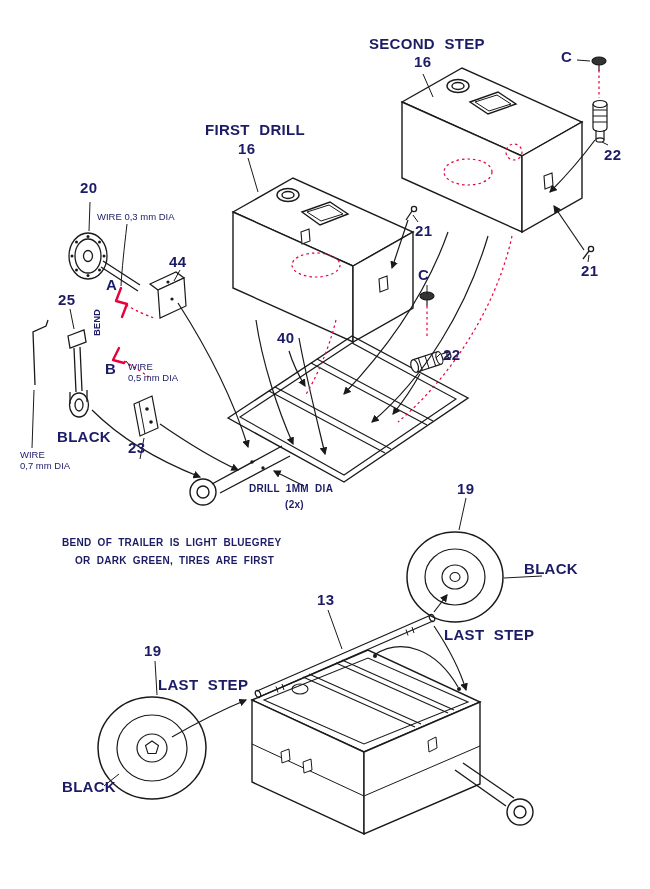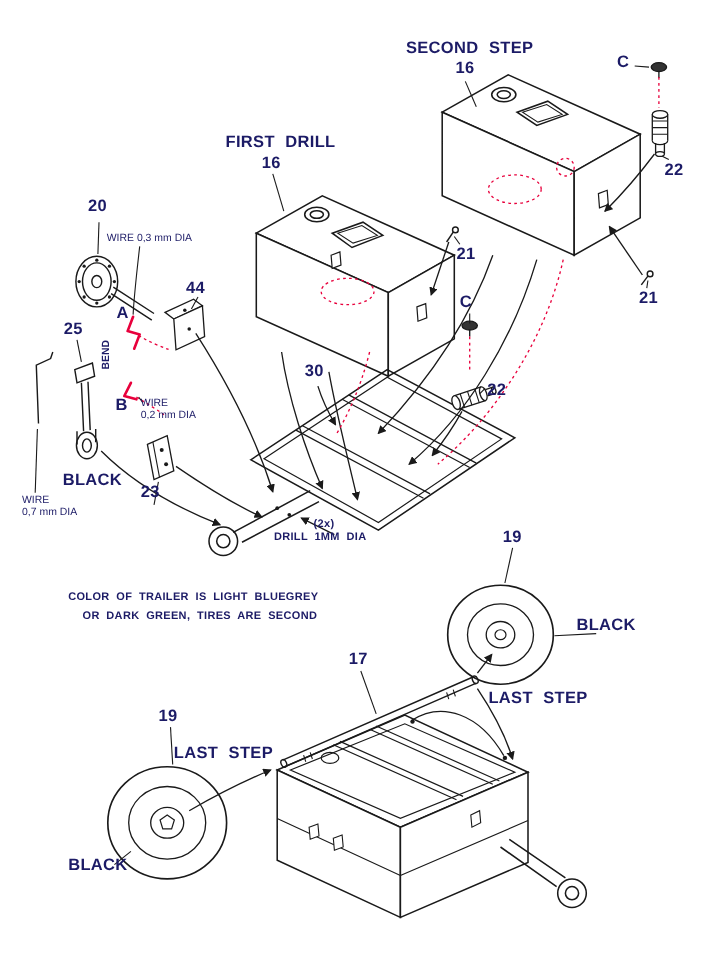--- a/index.html
+++ b/index.html
@@ -250,36 +250,36 @@
 
   <div class="lbl" style="left:80px;top:180px">20</div>
   <div class="lbl sm" style="left:97px;top:212px">WIRE 0,3 mm DIA</div>
   <div class="lbl" style="left:169px;top:254px">44</div>
   <div class="lbl" style="left:415px;top:223px">21</div>
   <div class="lbl" style="left:106px;top:277px">A</div>
   <div class="lbl" style="left:58px;top:292px">25</div>
   <div class="lbl sm b vert" style="left:92px;top:336px">BEND</div>
   <div class="lbl" style="left:418px;top:267px">C</div>
   <div class="lbl" style="left:581px;top:263px">21</div>
-  <div class="lbl" style="left:277px;top:330px">30</div>
+  <div class="lbl" style="left:277px;top:330px">40</div>
   <div class="lbl" style="left:443px;top:347px">22</div>
   <div class="lbl" style="left:105px;top:361px">B</div>
   <div class="lbl sm" style="left:128px;top:362px">WIRE</div>
-  <div class="lbl sm" style="left:128px;top:373px">0,2 mm DIA</div>
+  <div class="lbl sm" style="left:128px;top:373px">0,5 mm DIA</div>
   <div class="lbl" style="left:57px;top:429px">BLACK</div>
   <div class="lbl sm" style="left:20px;top:450px">WIRE</div>
   <div class="lbl sm" style="left:20px;top:461px">0,7 mm DIA</div>
   <div class="lbl" style="left:128px;top:440px">23</div>
 
   <div class="lbl md" style="left:249px;top:484px">DRILL 1MM DIA</div>
-  <div class="lbl md" style="left:285px;top:472px">(2x)</div>
+  <div class="lbl md" style="left:285px;top:500px">(2x)</div>
 
   <div class="lbl" style="left:457px;top:481px">19</div>
-  <div class="lbl md" style="left:62px;top:538px">COLOR OF TRAILER IS LIGHT BLUEGREY</div>
-  <div class="lbl md" style="left:75px;top:556px">OR DARK GREEN, TIRES ARE SECOND</div>
+  <div class="lbl md" style="left:62px;top:538px">BEND OF TRAILER IS LIGHT BLUEGREY</div>
+  <div class="lbl md" style="left:75px;top:556px">OR DARK GREEN, TIRES ARE FIRST</div>
   <div class="lbl" style="left:524px;top:561px">BLACK</div>
-  <div class="lbl" style="left:317px;top:592px">17</div>
+  <div class="lbl" style="left:317px;top:592px">13</div>
   <div class="lbl" style="left:444px;top:627px">LAST STEP</div>
   <div class="lbl" style="left:144px;top:643px">19</div>
   <div class="lbl" style="left:158px;top:677px">LAST STEP</div>
   <div class="lbl" style="left:62px;top:779px">BLACK</div>
 
 </div>
 
 </body></html>

